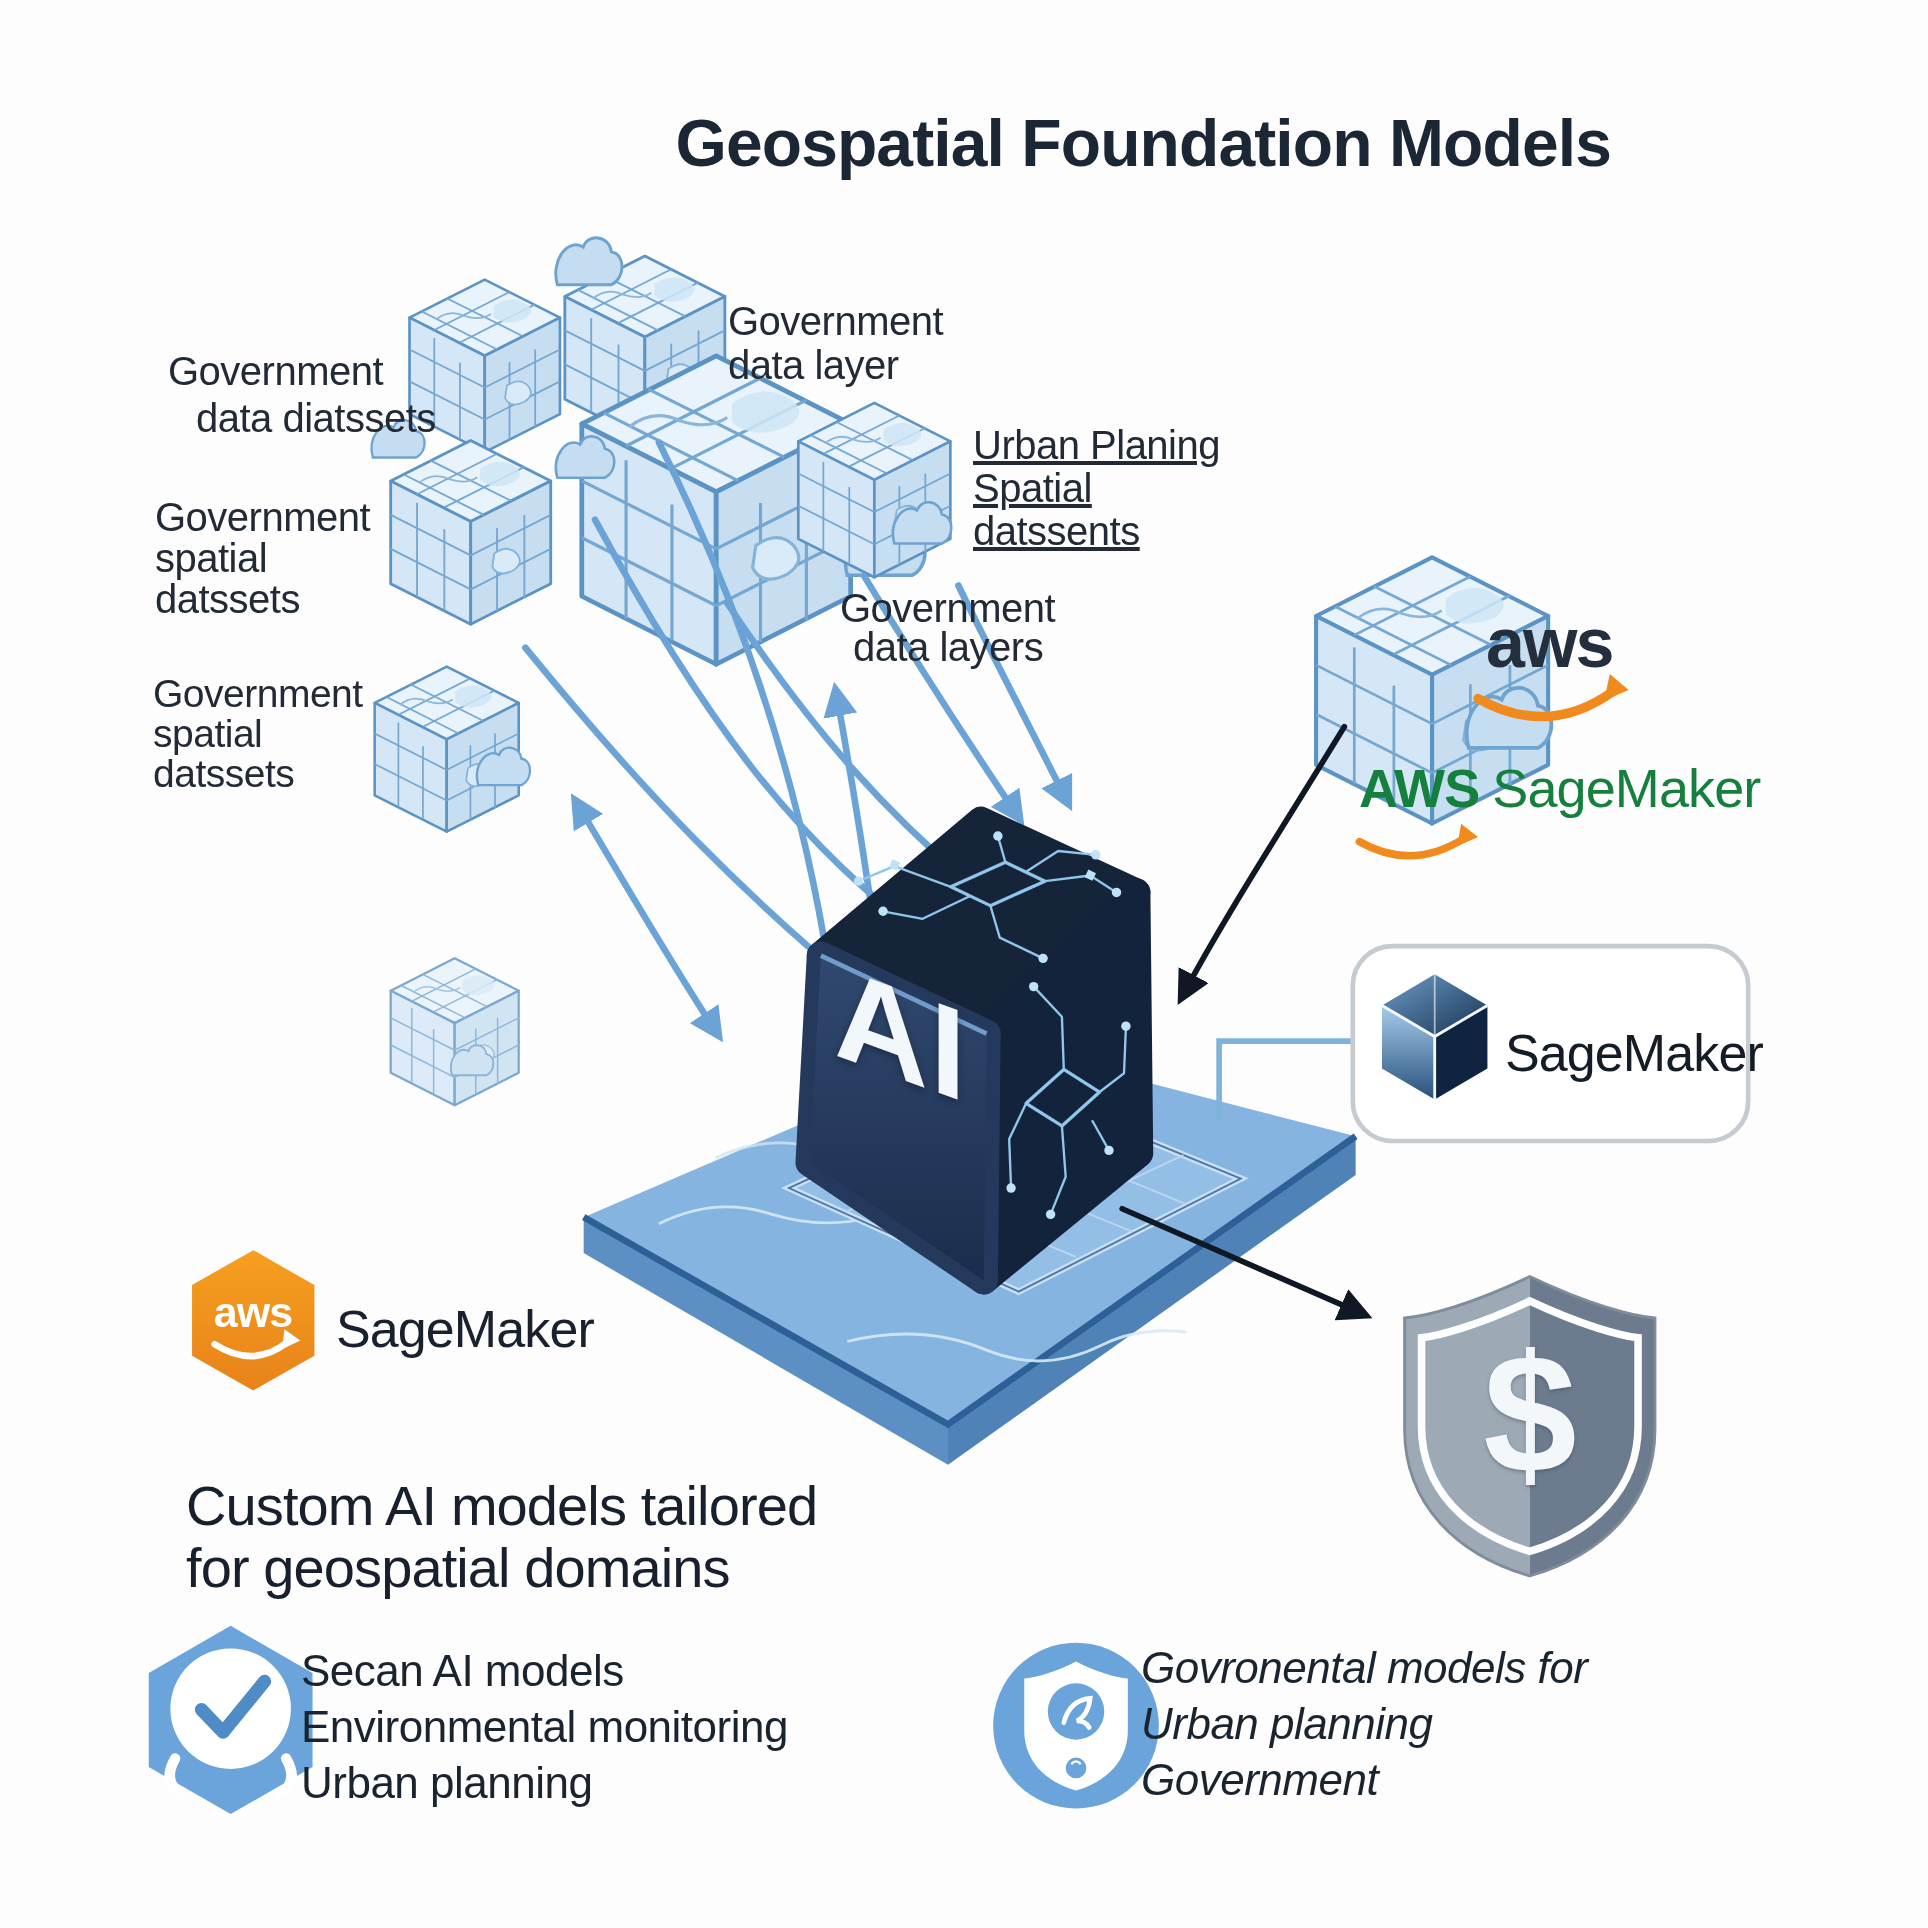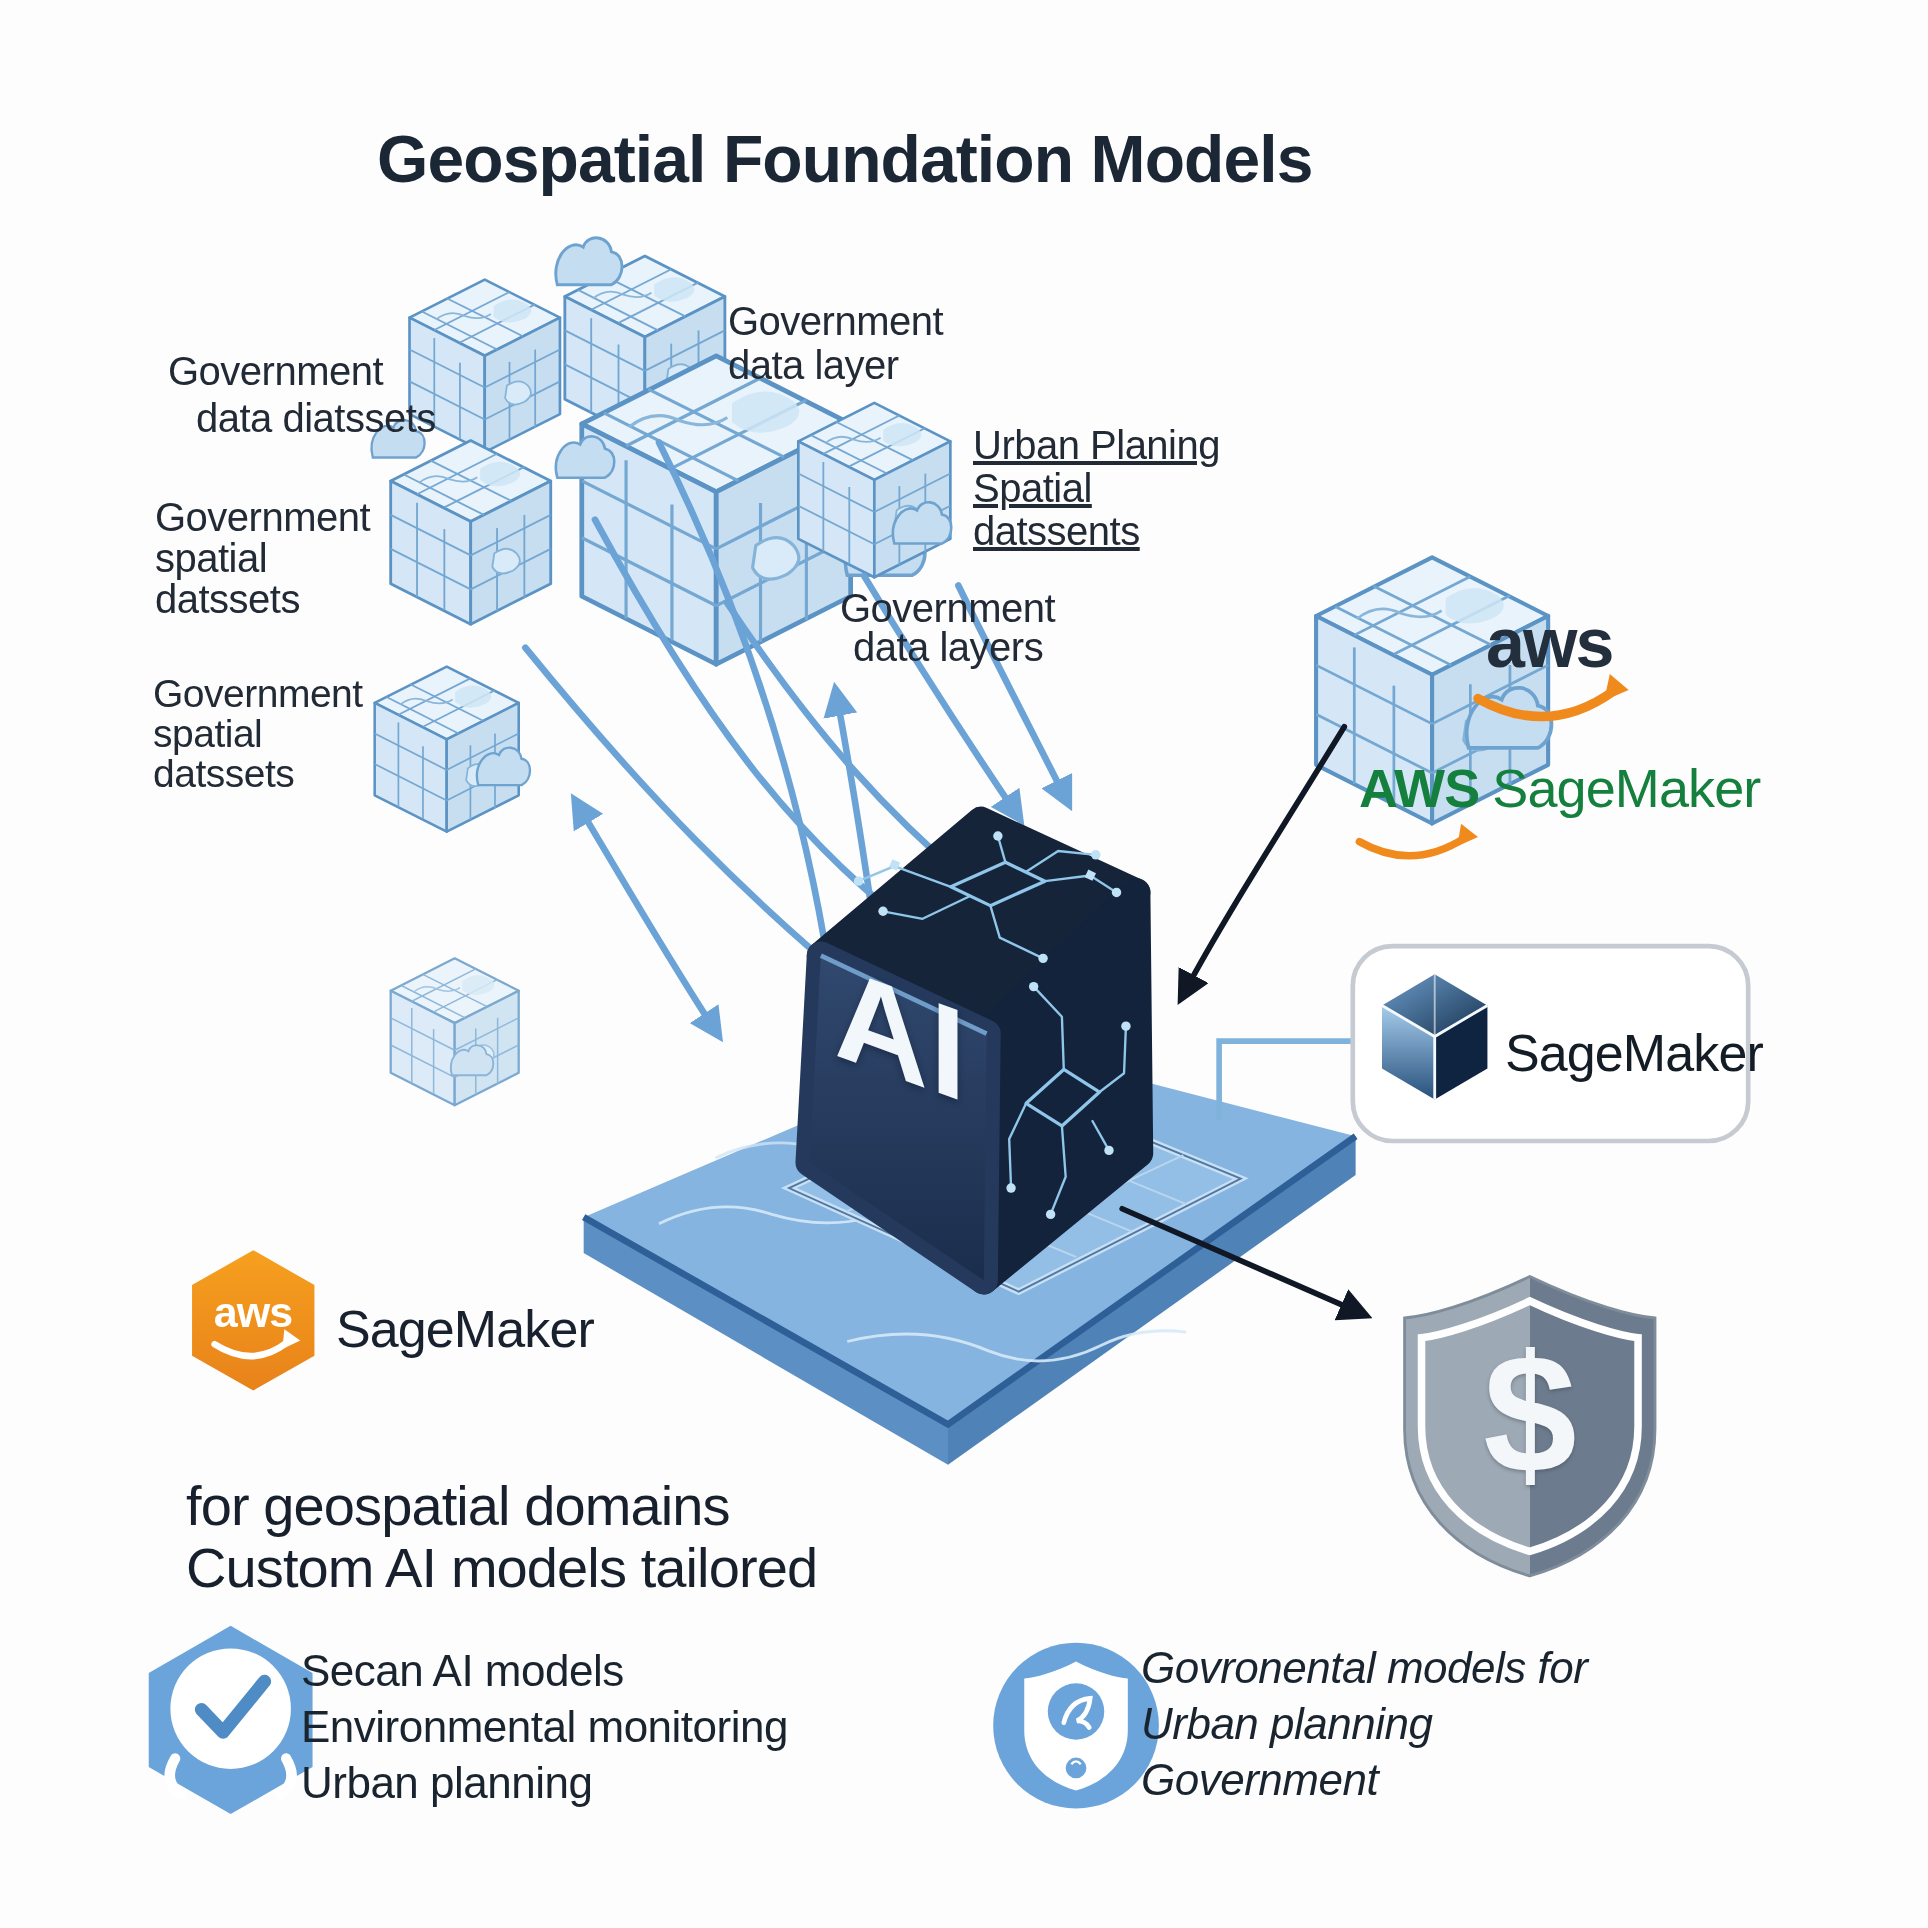--- a/index.html
+++ b/index.html
@@ -1,20 +1,20 @@
 <!DOCTYPE html>
 <html style="font-size:15px"><head>
 <meta charset="utf-8">
 <style>
   html,body{margin:0;padding:0;background:#ffffff;}
   .canvas{position:relative;width:1928px;height:1928px;background:#fdfdfe;overflow:hidden;
           font-family:"Liberation Sans",sans-serif;color:#1d2633;}
   svg.scene{position:absolute;left:0;top:0;width:1928px;height:1928px;}
   .txt{position:absolute;white-space:nowrap;}
-  .title{left:377px;top:121px;width:1234px;text-align:left;font-size:66px;font-weight:700;
+  .title{left:377px;top:105px;width:1234px;text-align:right;font-size:66px;font-weight:700;
          letter-spacing:-0.9px;color:#1b2735;}
   .lbl{font-size:40px;line-height:47px;color:#222a35;font-weight:400;letter-spacing:-0.5px;}
   .lbl div{white-space:nowrap;}
   .lbl-topleft{left:168px;top:348px;}
   .lbl-topleft .l2{padding-left:28px;}
   .lbl-datalayer{left:728px;top:299px;line-height:44px;}
   .lbl-urban{left:973px;top:424px;line-height:43px;text-decoration:underline;}
   .lbl-spatialmid{left:155px;top:497px;line-height:41px;}
   .lbl-datalayers{left:840px;top:589px;line-height:39px;}
   .lbl-datalayers .l2{padding-left:13px;}
@@ -296,22 +296,22 @@
   <div class="txt box-sagemaker">SageMaker</div>
 
   <div class="txt ai-label">AI</div>
 
   <div class="txt hex-aws">aws</div>
   <div class="txt badge-sagemaker">SageMaker</div>
 
   <div class="txt shield-dollar">$</div>
 
   <div class="txt caption">
+    <div>Custom AI models tailored</div>
     <div>for geospatial domains</div>
-    <div>Custom AI models tailored</div>
   </div>
 
   <div class="txt feat feat-left">
     <div>Secan AI models</div>
     <div>Environmental monitoring</div>
     <div>Urban planning</div>
   </div>
 
   <div class="txt feat feat-right">
     <div>Govronental models for</div>

